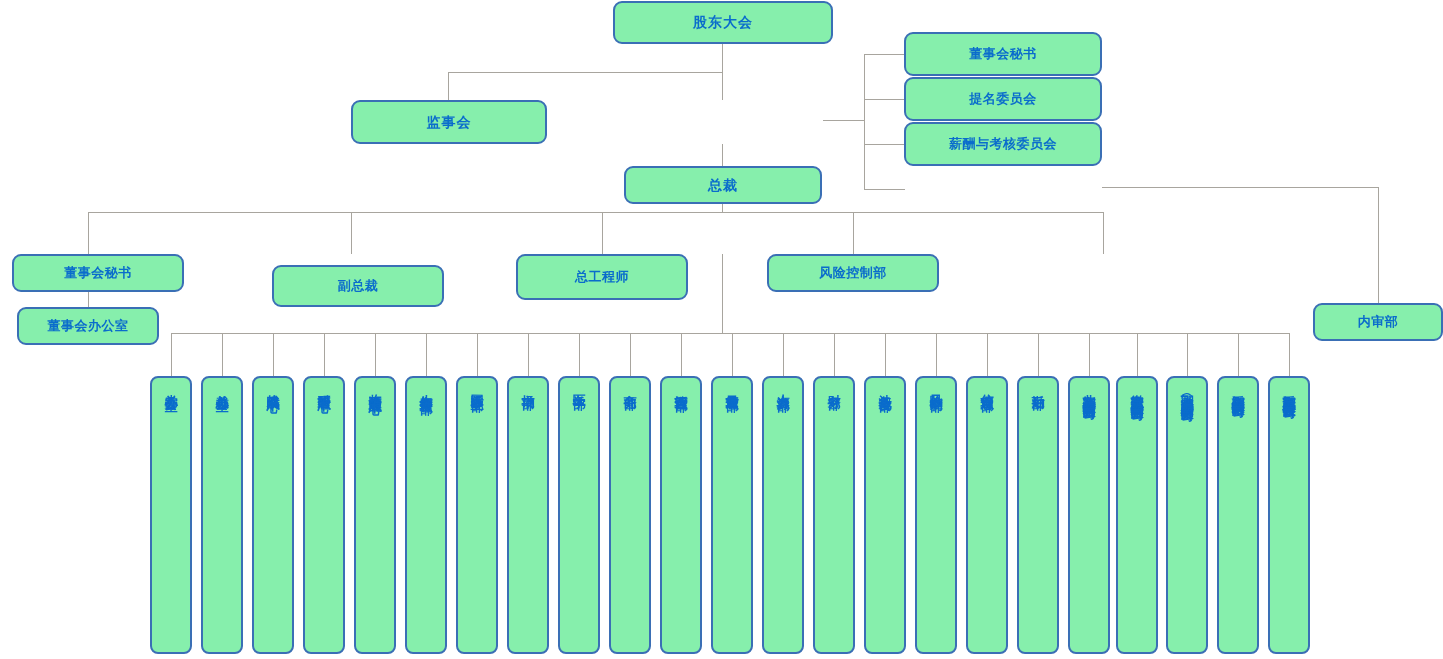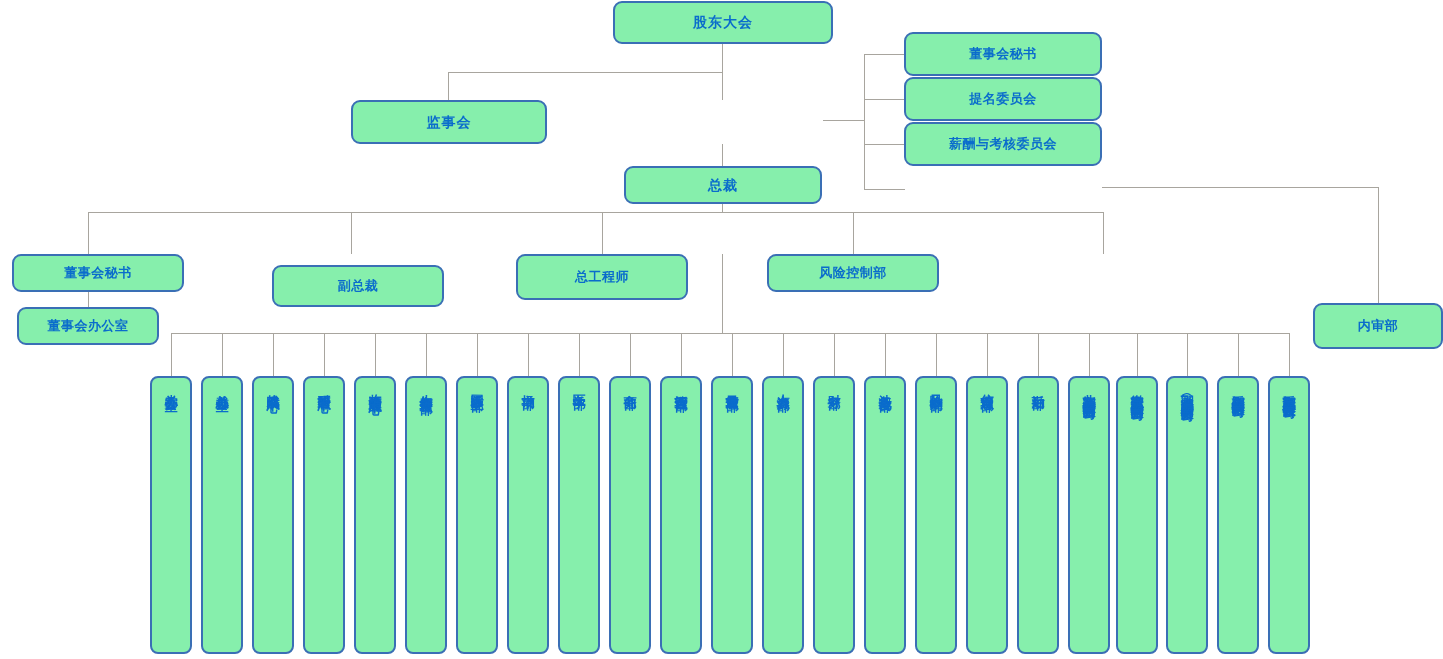--- a/index.html
+++ b/index.html
@@ -111,21 +111,21 @@
   <div class="node small" style="left:904px;top:122px;width:198px;height:44px;">薪酬与考核委员会</div>
   <div class="node small" style="left:904px;top:77px;width:198px;height:44px;">提名委员会</div>
 
   <div class="node small" style="left:12px;top:254px;width:172px;height:38px;">董事会秘书</div>
   <div class="node small" style="left:272px;top:254px;width:172px;height:42px;margin-top:11px;">副总裁</div>
   <div class="node small" style="left:516px;top:254px;width:172px;height:46px;">总工程师</div>
   <div class="node small" style="left:767px;top:254px;width:172px;height:38px;">风险控制部</div>
 
   <div class="node small" style="left:17px;top:307px;width:142px;height:38px;">董事会办公室</div>
 
-  <div class="node small" style="left:1313px;top:303px;width:130px;height:46px;">内审部</div>
+  <div class="node small" style="left:1313px;top:303px;width:130px;height:38px;">内审部</div>
 
   <div class="node v" style="left:150px;top:376px;width:42px;height:278px;">党委办公室</div>
   <div class="node v" style="left:201px;top:376px;width:42px;height:278px;">总裁办公室</div>
   <div class="node v" style="left:252px;top:376px;width:42px;height:278px;">战略发展中心</div>
   <div class="node v" style="left:303px;top:376px;width:42px;height:278px;">科研管理中心</div>
   <div class="node v" style="left:354px;top:376px;width:42px;height:278px;">临床研究管理中心</div>
   <div class="node v" style="left:405px;top:376px;width:42px;height:278px;">生产与安全管理部</div>
   <div class="node v" style="left:456px;top:376px;width:42px;height:278px;">国际事业部</div>
   <div class="node v" style="left:507px;top:376px;width:42px;height:278px;">市场部</div>
   <div class="node v" style="left:558px;top:376px;width:42px;height:278px;">医学部</div>

